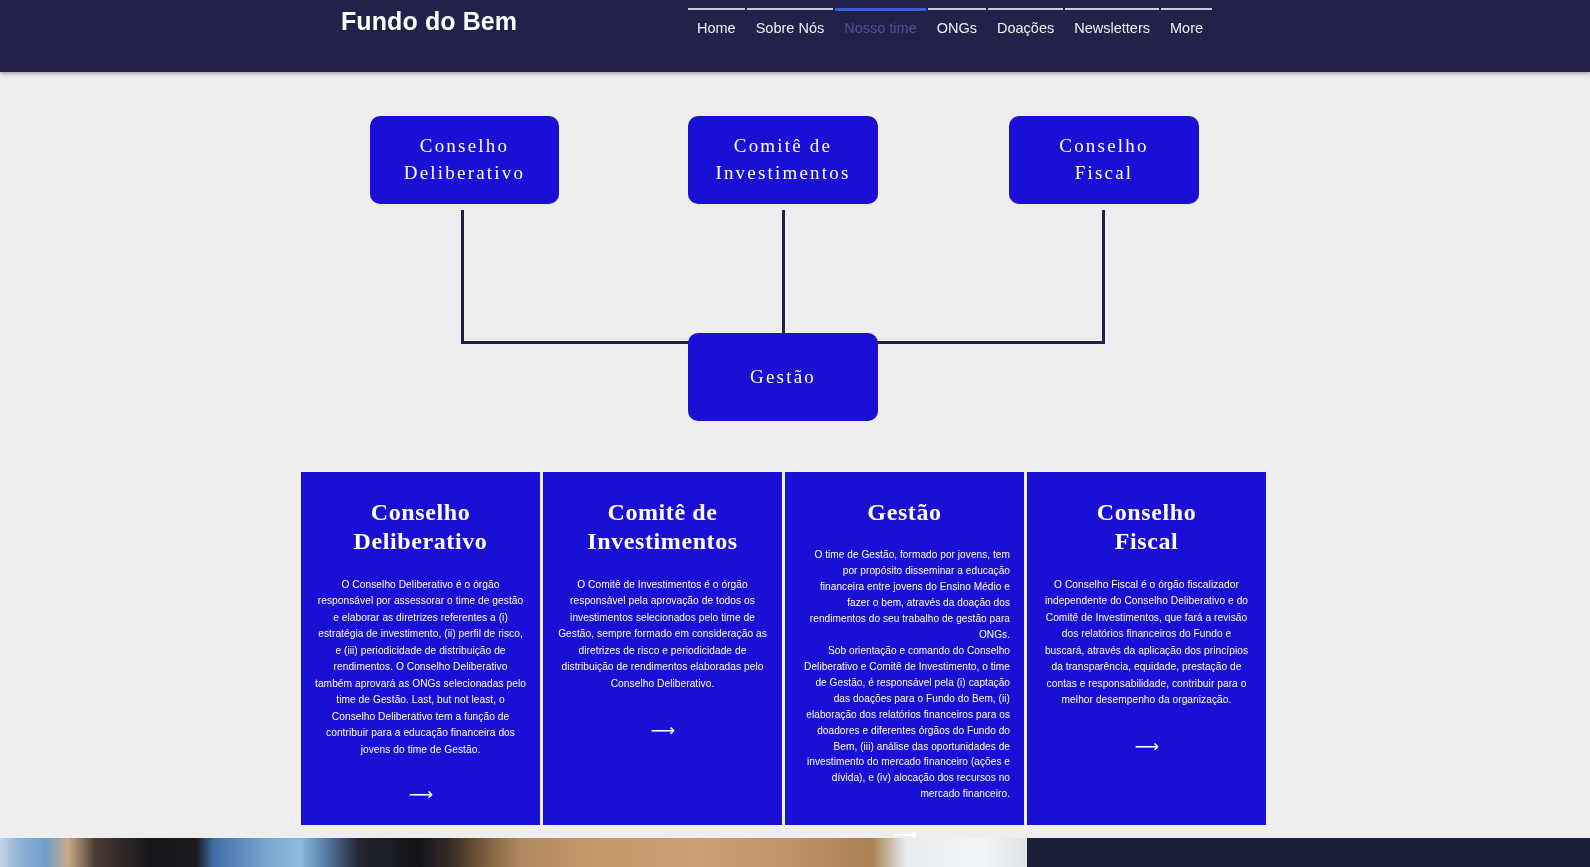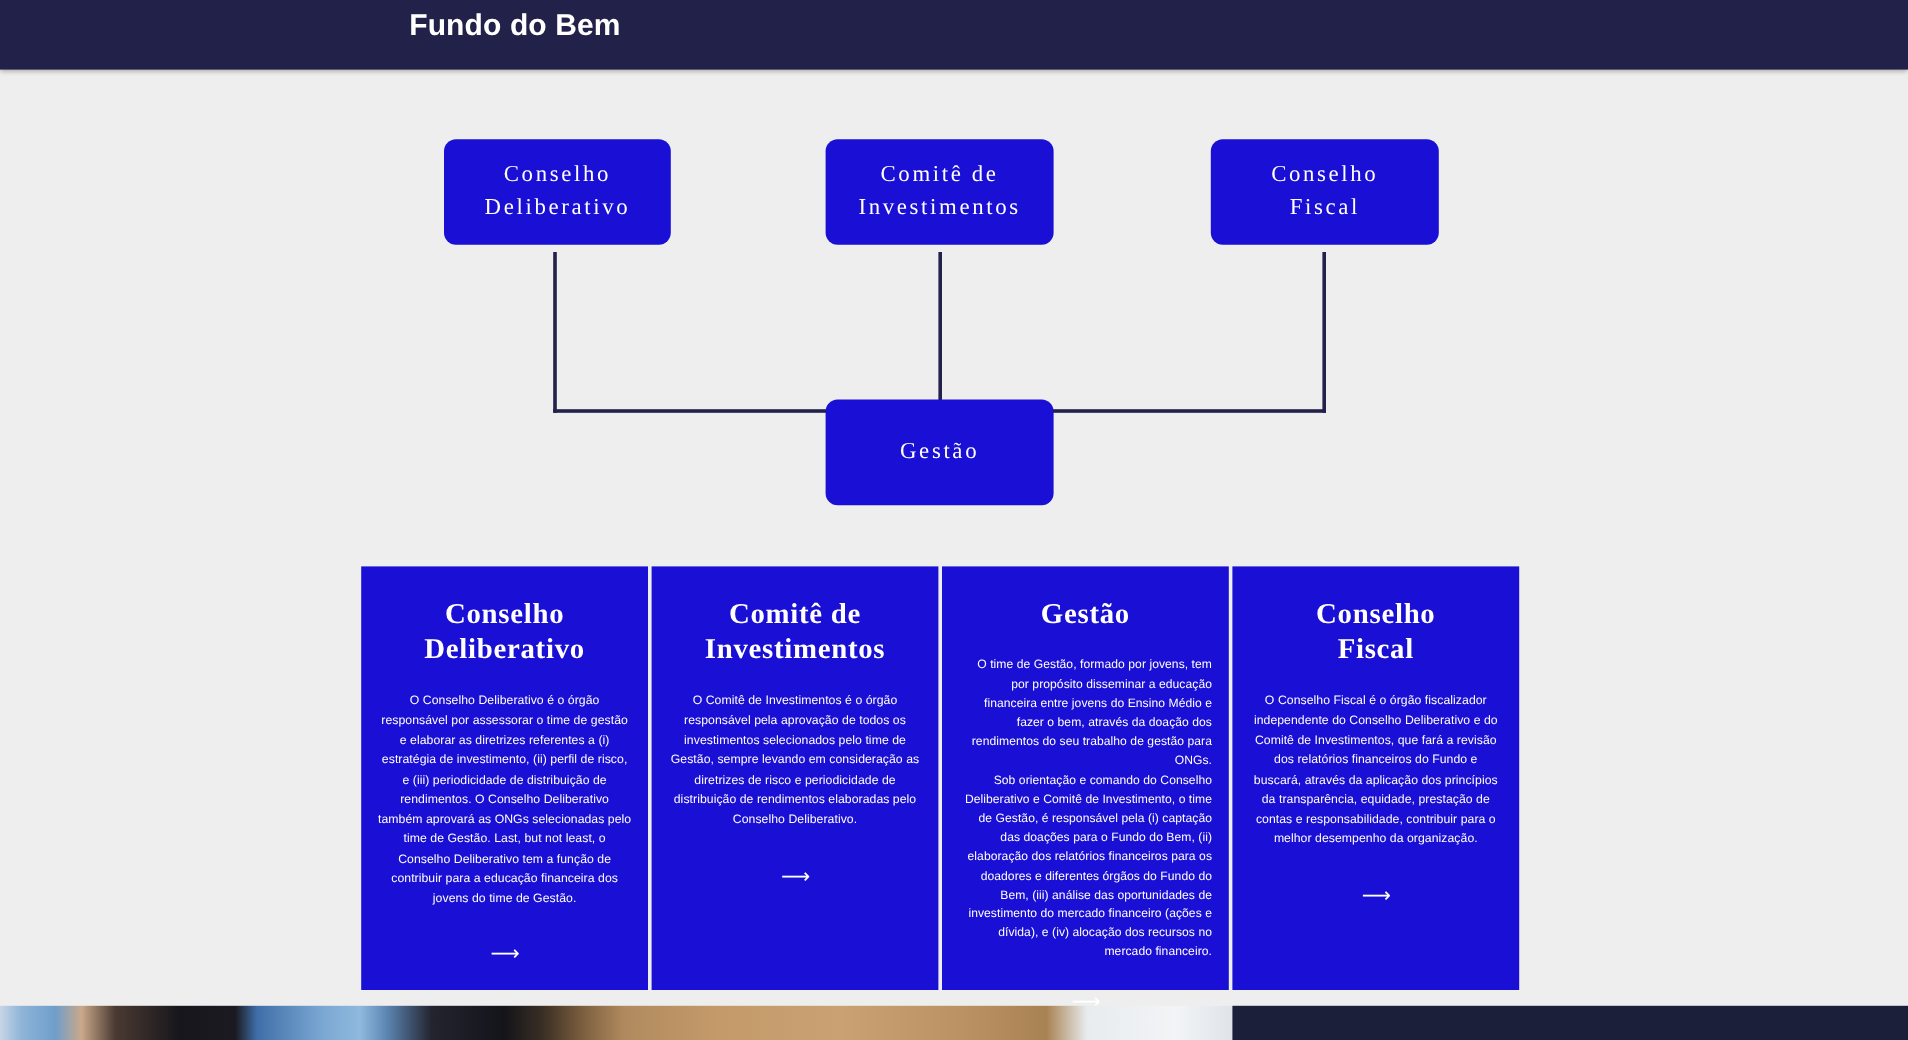--- a/index.html
+++ b/index.html
@@ -15,21 +15,21 @@
     background: #eeeeee;
     font-family: "Liberation Sans", sans-serif;
     position: relative;
   }
 
   
   .site-header {
     position: absolute;
     top: 0; left: 0;
     width: 1590px;
-    height: 58px;
+    height: 72px;
     background: #21214a;
     box-shadow: 0 2px 4px rgba(0,0,0,0.30);
     z-index: 20;
   }
 
   .brand {
     position: absolute;
     left: 341px;
     top: 7px;
     color: #ffffff;
@@ -193,20 +193,29 @@
     width: 563px; height: 29px;
     background: #1b1f3a;
   }
 </style>
 </head>
 <body>
 
 <header class="site-header">
   <div class="brand">Fundo do Bem</div>
 
+  <nav class="main-nav">
+    <a class="nav-item">Home</a>
+    <a class="nav-item">Sobre Nós</a>
+    <a class="nav-item active">Nosso time</a>
+    <a class="nav-item">ONGs</a>
+    <a class="nav-item">Doações</a>
+    <a class="nav-item">Newsletters</a>
+    <a class="nav-item">More</a>
+  </nav>
 </header>
 
 <section class="org-chart">
   <div class="org-box" id="box-deliberativo" style="white-space: pre-line;">Conselho
 Deliberativo</div>
   <div class="org-box" id="box-investimentos" style="white-space: pre-line;">Comitê de
 Investimentos</div>
   <div class="org-box" id="box-fiscal" style="white-space: pre-line;">Conselho
 Fiscal</div>
 
@@ -224,21 +233,21 @@
   <article class="info-card" id="card-deliberativo">
     <h2 class="card-title" style="white-space: pre-line;">Conselho
 Deliberativo</h2>
     <p class="card-body">O Conselho Deliberativo é o órgão responsável por assessorar o time de gestão e elaborar as diretrizes referentes a (i) estratégia de investimento, (ii) perfil de risco, e (iii) periodicidade de distribuição de rendimentos. O Conselho Deliberativo também aprovará as ONGs selecionadas pelo time de Gestão. Last, but not least, o Conselho Deliberativo tem a função de contribuir para a educação financeira dos jovens do time de Gestão.</p>
     <span class="card-arrow">⟶</span>
   </article>
 
   <article class="info-card" id="card-investimentos">
     <h2 class="card-title" style="white-space: pre-line;">Comitê de
 Investimentos</h2>
-    <p class="card-body">O Comitê de Investimentos é o órgão responsável pela aprovação de todos os investimentos selecionados pelo time de Gestão, sempre levando em consideração as diretrizes de risco e periodicidade de distribuição de rendimentos elaboradas pelo Conselho Deliberativo.</p>
+    <p class="card-body">O Comitê de Investimentos é o órgão responsável pela aprovação de todos os investimentos selecionados pelo time de Gestão, sempre formado em consideração as diretrizes de risco e periodicidade de distribuição de rendimentos elaboradas pelo Conselho Deliberativo.</p>
     <span class="card-arrow">⟶</span>
   </article>
 
   <article class="info-card" id="card-gestao">
     <h2 class="card-title" style="white-space: pre-line;">Gestão</h2>
     <p class="card-body">O time de Gestão, formado por jovens, tem por propósito disseminar a educação financeira entre jovens do Ensino Médio e fazer o bem, através da doação dos rendimentos do seu trabalho de gestão para ONGs.
 Sob orientação e comando do Conselho Deliberativo e Comitê de Investimento, o time de Gestão, é responsável pela (i) captação das doações para o Fundo do Bem, (ii) elaboração dos relatórios financeiros para os doadores e diferentes órgãos do Fundo do Bem, (iii) análise das oportunidades de investimento do mercado financeiro (ações e dívida), e (iv) alocação dos recursos no mercado financeiro.</p>
     <span class="card-arrow">⟶</span>
   </article>
 

